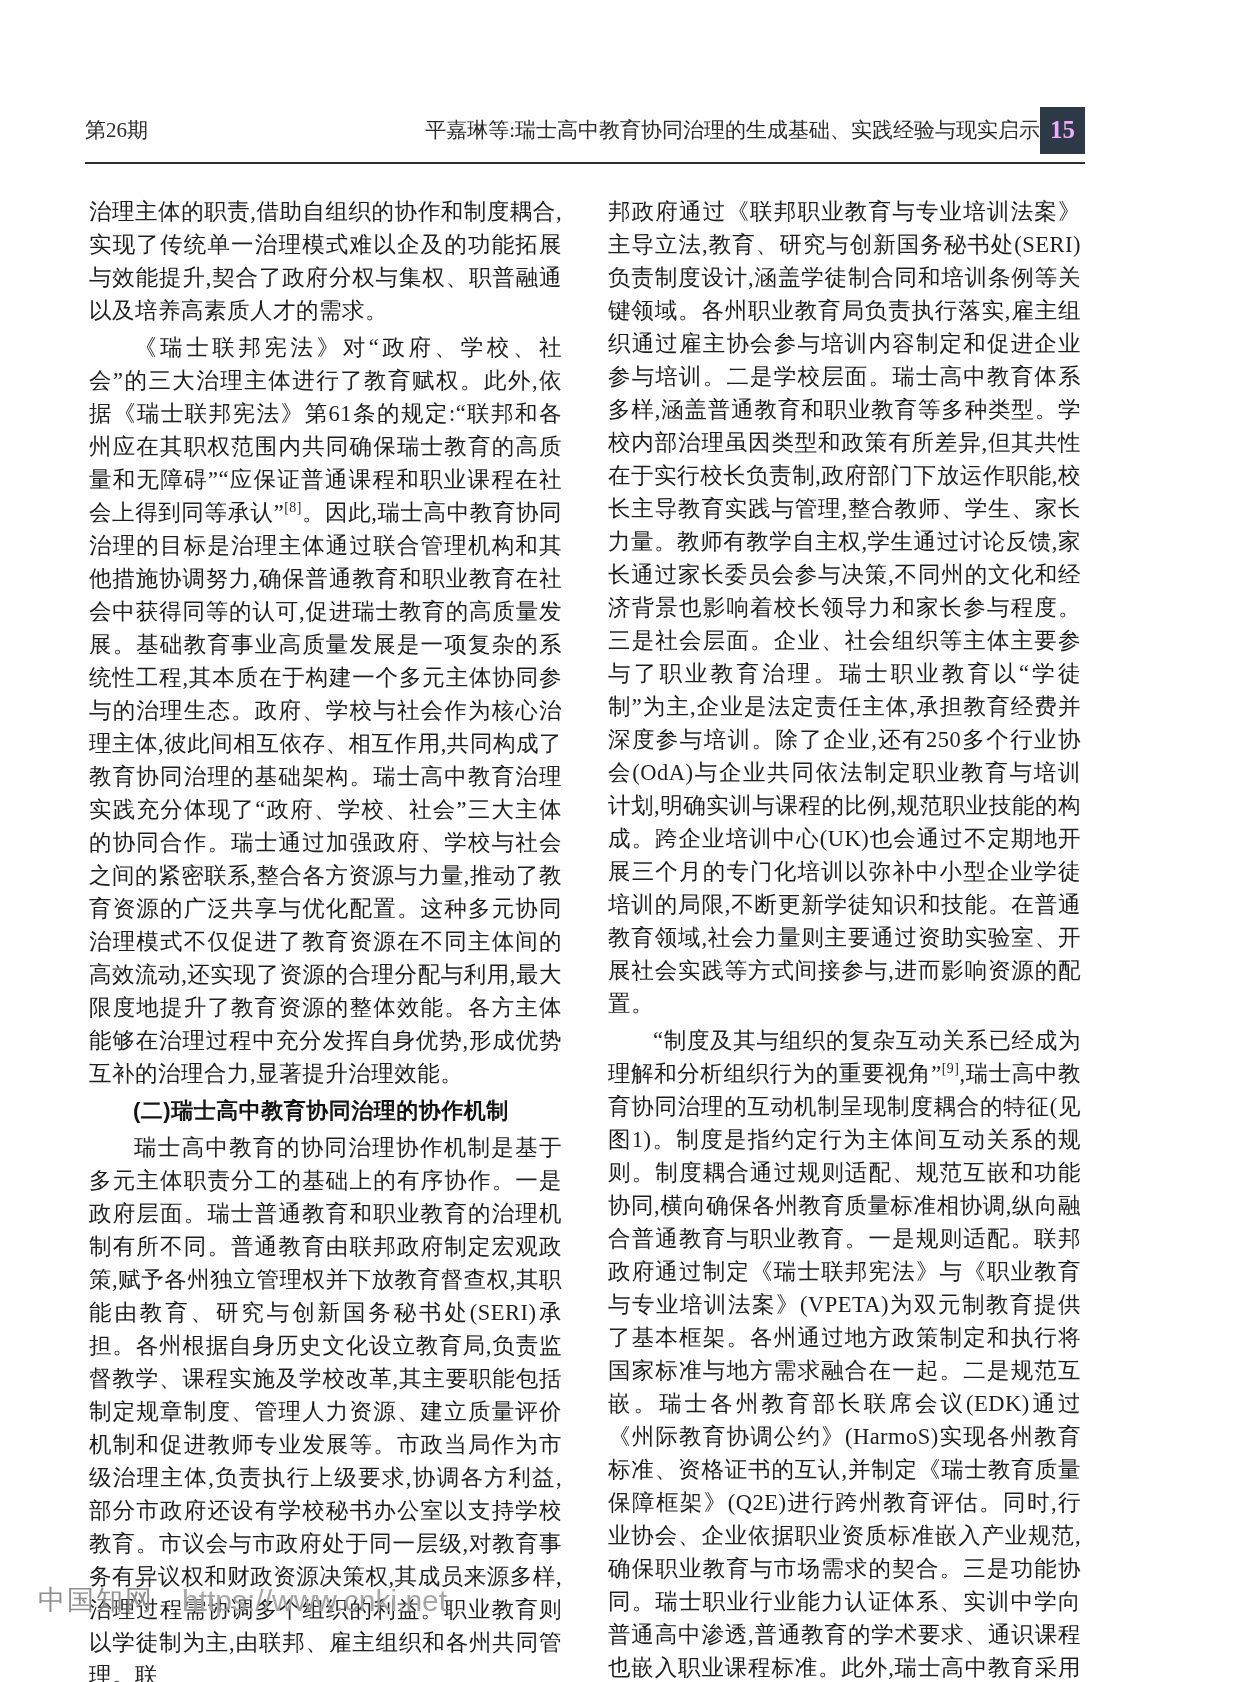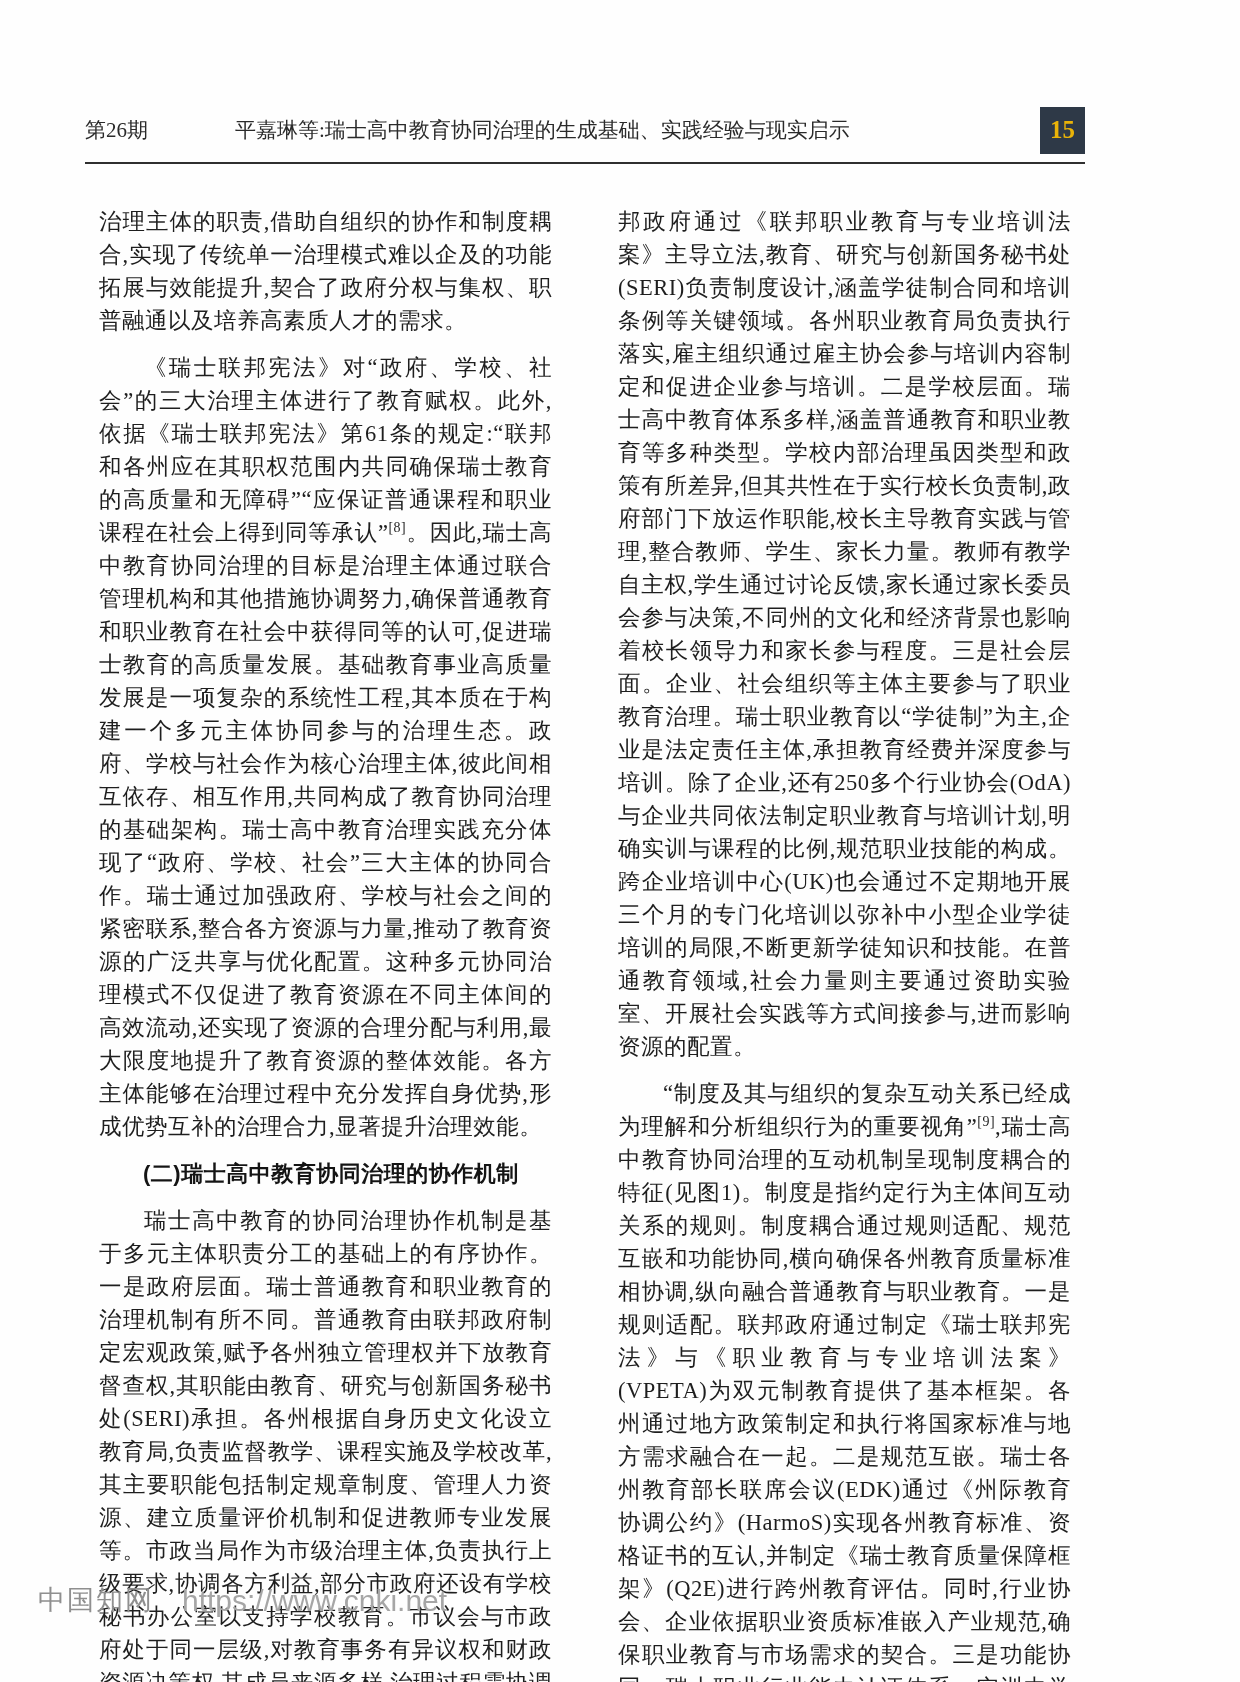--- a/index.html
+++ b/index.html
@@ -28,29 +28,29 @@
   }
   .issue-label {
     font-size: 21px;
     color: #2a2a2a;
     white-space: nowrap;
     width: 150px;
   }
   .running-title {
     font-size: 21px;
     color: #2a2a2a;
-    text-align: left;
+    text-align: right;
     flex: 1;
     white-space: nowrap;
     overflow: hidden;
   }
   .page-badge {
     width: 45px; height: 47px;
     background: #2e3947;
-    color: #eab308;
+    color: #f0abfc;
     font-size: 25px;
     font-weight: bold;
     display: flex;
     align-items: center;
     justify-content: center;
     flex: 0 0 auto;
   }
   .header-rule {
     border: none;
     border-top: 2px solid #2f2f2f;
@@ -60,21 +60,21 @@
   .columns {
     display: flex;
     gap: 38px;
     margin-top: 27px;
   }
   .col {
     width: 481px;
     text-align: justify;
   }
   .col p, .col h3 {
-    margin: 14px;
+    margin: 4px;
     font-size: 22.5px;
     line-height: 33px;
     letter-spacing: 0.5px;
   }
   .col p.continuation { text-indent: 0; }
   .col p.paragraph   { text-indent: 2em; }
   .col h3.heading {
     font-family: "Liberation Sans", "DejaVu Sans", sans-serif;
     font-weight: bold;
     color: #141414;

